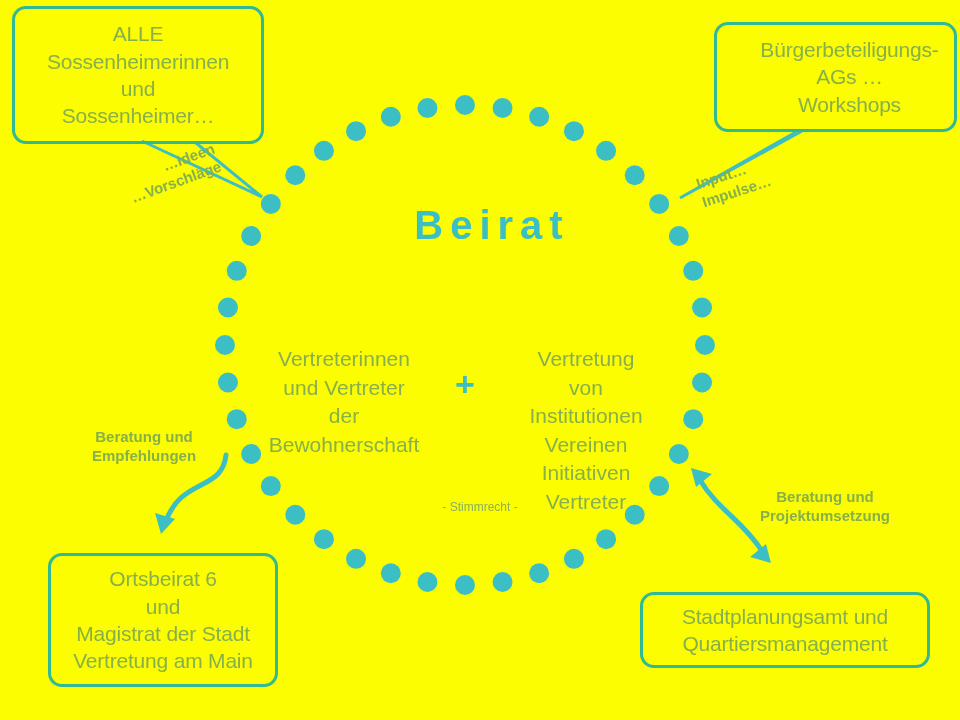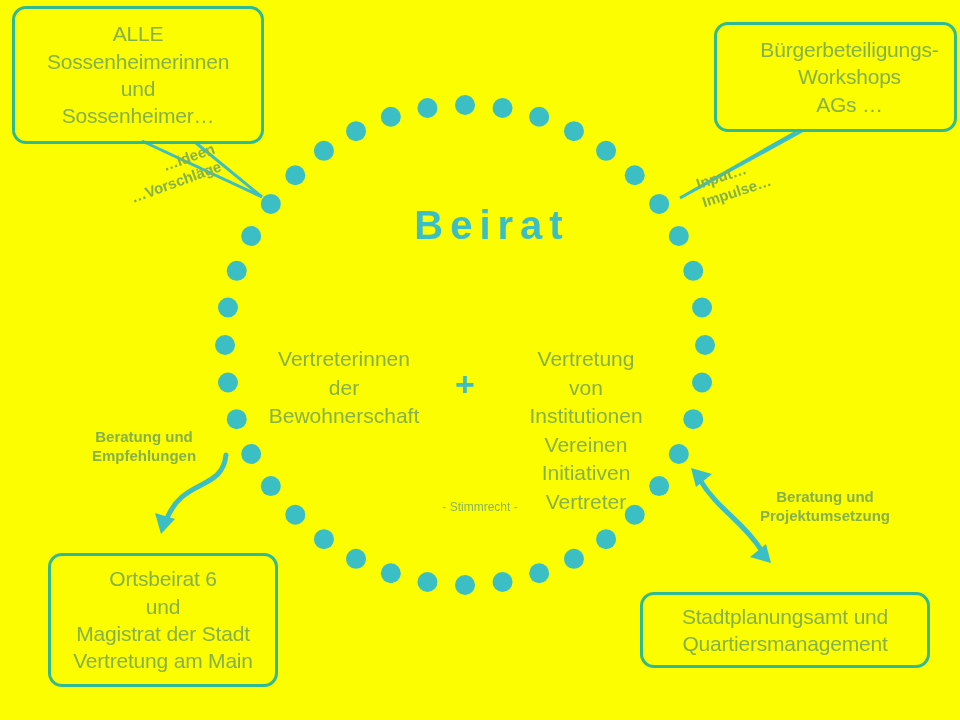--- a/index.html
+++ b/index.html
@@ -182,20 +182,21 @@
     <path d="M 700,480 C 718,510 742,520 762,551" fill="none" stroke="#3bbfc4" stroke-width="5" stroke-linecap="round"></path>
     <path d="M 691,468 L 712,474 L 696,487 Z" fill="#3bbfc4"></path>
     <path d="M 771,563 L 750,557 L 766,544 Z" fill="#3bbfc4"></path>
   </svg>
 
   <div id="beirat-title">Beirat</div>
 
   <div id="centre-columns">
     <div class="col">
       <div>Vertreterinnen</div>
+      <div>und Vertreter</div>
       <div>der</div>
       <div>Bewohnerschaft</div>
     </div>
 
     <div id="plus-sign">+</div>
 
     <div class="col">
       <div>Vertretung</div>
       <div>von</div>
       <div>Institutionen</div>
@@ -212,22 +213,22 @@
       <div>ALLE</div>
       <div>Sossenheimerinnen</div>
       <div>und</div>
       <div>Sossenheimer…</div>
     </div>
   </div>
 
   <div class="bubble" id="bubble-workshops">
     <div class="lines">
       <div>Bürgerbeteiligungs-</div>
+      <div>AGs …</div>
       <div>Workshops</div>
-      <div>AGs …</div>
     </div>
   </div>
 
   <div class="bubble" id="bubble-ortsbeirat">
     <div class="lines">
       <div>Ortsbeirat 6</div>
       <div>und</div>
       <div>Magistrat der Stadt</div>
       <div>Vertretung am Main</div>
     </div>

